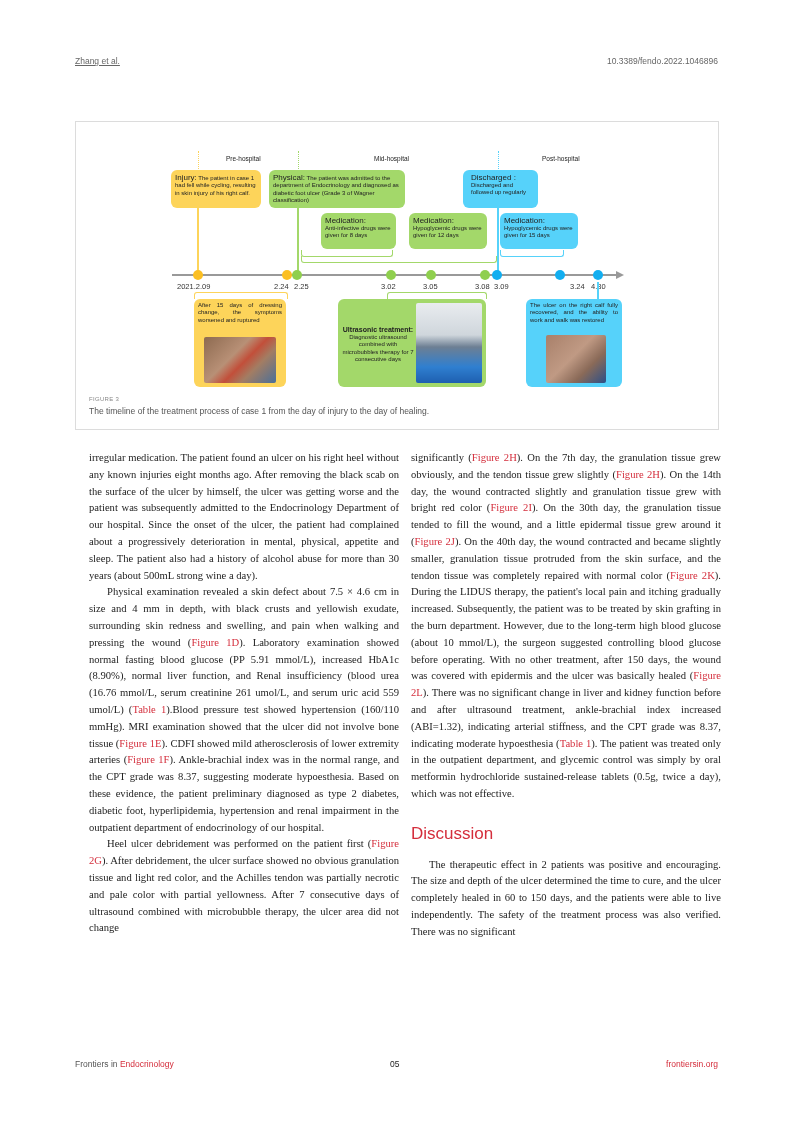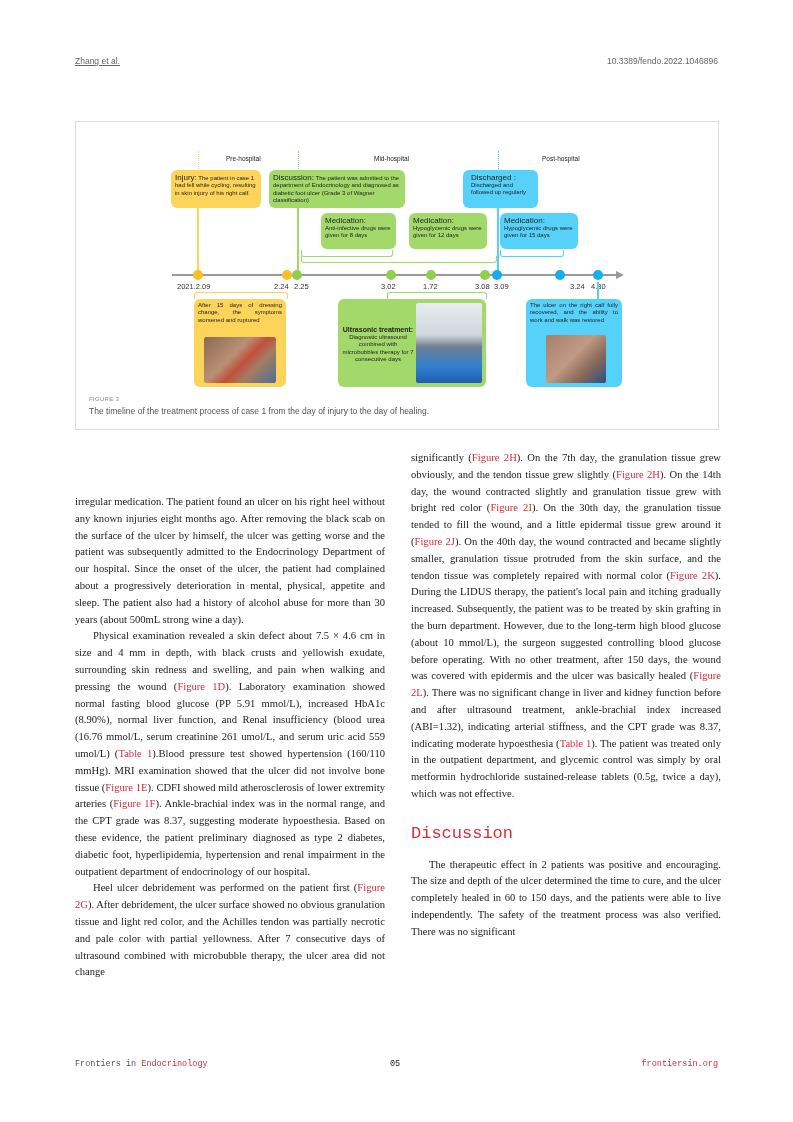--- a/index.html
+++ b/index.html
@@ -22,27 +22,27 @@
   .dot { position:absolute; width:10px; height:10px; border-radius:50%; top:148px; }
   .dl { position:absolute; top:160px; font-size:7.5px; color:#333; }
   .vline { position:absolute; width:2px; }
   .brk { position:absolute; border:1px solid; border-bottom:none; height:6px; border-radius:3px 3px 0 0; }
   .brk-d { position:absolute; border:1px solid; border-top:none; height:6px; border-radius:0 0 3px 3px; }
   .photo { position:absolute; border-radius:2px; }
   .fig-label { position:absolute; left:13px; top:274px; font-family:"Liberation Sans", sans-serif; font-size:6px; color:#888; letter-spacing:0.3px; }
   .fig-cap { position:absolute; left:13px; top:284px; font-family:"Liberation Sans", sans-serif; font-size:8.5px; color:#555;text-align:center; }
 
   .col { position:absolute; top:450px; width:310px; font-size:10.6px; line-height:16.8px; text-align:justify; color:#222; }
-  .col-left { left:75px;margin-top:44px; }
+  .col-left { left:89px; }
   .col-right { left:411px; }
   .col p { margin:0; }
   .ind { text-indent:18px; }
   .ref { color:#d42e3c; }
-  .h-disc { font-family:Liberation Mono, monospace; color:#d42e3c; font-size:17px; margin:23px 0 14px 0; }
-  .ftr { position:absolute; top:1059px; font-family:Liberation Mono, monospace; font-size:8.5px; color:#555; }
+  .h-disc { font-family:Liberation Sans, sans-serif; color:#d42e3c; font-size:17px; margin:23px 0 14px 0; }
+  .ftr { position:absolute; top:1059px; font-family:Liberation Sans, sans-serif; font-size:8.5px; color:#555; }
   .ftr-left { left:75px; }
   .ftr-mid { left:390px; color:#222; }
   .ftr-right { right:75px; color:#d42e3c; }
   .red { color:#d42e3c; }
 </style>
 </head>
 <body>
 
 <div class="hdr hdr-left">Zhang et al.</div>
 <div class="hdr hdr-right">10.3389/fendo.2022.1046896</div>
@@ -54,21 +54,21 @@
     <div class="phase" style="left:150px;">Pre-hospital</div>
     <div class="vdot" style="left:222px;border-color:#a3d86a;"></div>
     <div class="phase" style="left:298px;">Mid-hospital</div>
     <div class="vdot" style="left:422px;border-color:#56d2fa;"></div>
     <div class="phase" style="left:466px;">Post-hospital</div>
 
     <div class="box yel" style="left:95px;top:48px;width:90px;height:38px;">
       <span class="t">Injury:</span><span> The patient in case 1 had fell while cycling, resulting in skin injury of his right calf.</span>
     </div>
     <div class="box grn" style="left:193px;top:48px;width:136px;height:38px;">
-      <span class="t">Discussion:</span><span> The patient was admitted to the department of Endocrinology and diagnosed as diabetic foot ulcer (Grade 3 of Wagner classification)</span>
+      <span class="t">Physical:</span><span> The patient was admitted to the department of Endocrinology and diagnosed as diabetic foot ulcer (Grade 3 of Wagner classification)</span>
     </div>
     <div class="box blu" style="left:387px;top:48px;width:75px;height:38px;padding-left:8px;">
       <div class="t">Discharged :</div>
       <div>Discharged and followed up regularly</div>
     </div>
     <div class="box grn" style="left:245px;top:91px;width:75px;height:36px;">
       <div class="t">Medication:</div>
       <div>Anti-infective drugs were given for 8 days</div>
     </div>
     <div class="box grn" style="left:333px;top:91px;width:78px;height:36px;">
@@ -97,21 +97,21 @@
     <div class="dot" style="left:350px;background:#8fcf4e;"></div>
     <div class="dot" style="left:404px;background:#8fcf4e;"></div>
     <div class="dot" style="left:416px;background:#12aef0;"></div>
     <div class="dot" style="left:479px;background:#12aef0;"></div>
     <div class="dot" style="left:517px;background:#12aef0;"></div>
 
     <div class="dl" style="left:101px;">2021.2.09</div>
     <div class="dl" style="left:198px;text-align:center;">2.24</div>
     <div class="dl" style="left:218px;">2.25</div>
     <div class="dl" style="left:305px;">3.02</div>
-    <div class="dl" style="left:347px;">1.72</div>
+    <div class="dl" style="left:347px;">3.05</div>
     <div class="dl" style="left:399px;">3.08</div>
     <div class="dl" style="left:418px;text-align:center;">3.09</div>
     <div class="dl" style="left:474px;padding-left:20px;">3.24</div>
     <div class="dl" style="left:515px;">4.30</div>
 
     <div class="brk" style="left:118px;top:170px;width:92px;border-color:#fdd45a;"></div>
     <div class="brk" style="left:311px;top:170px;width:98px;border-color:#a3d86a;"></div>
     <div class="vline" style="left:521px;top:160px;height:18px;background:#56d2fa;"></div>
 
     <div class="box yel" style="left:118px;top:177px;width:92px;height:88px;">

